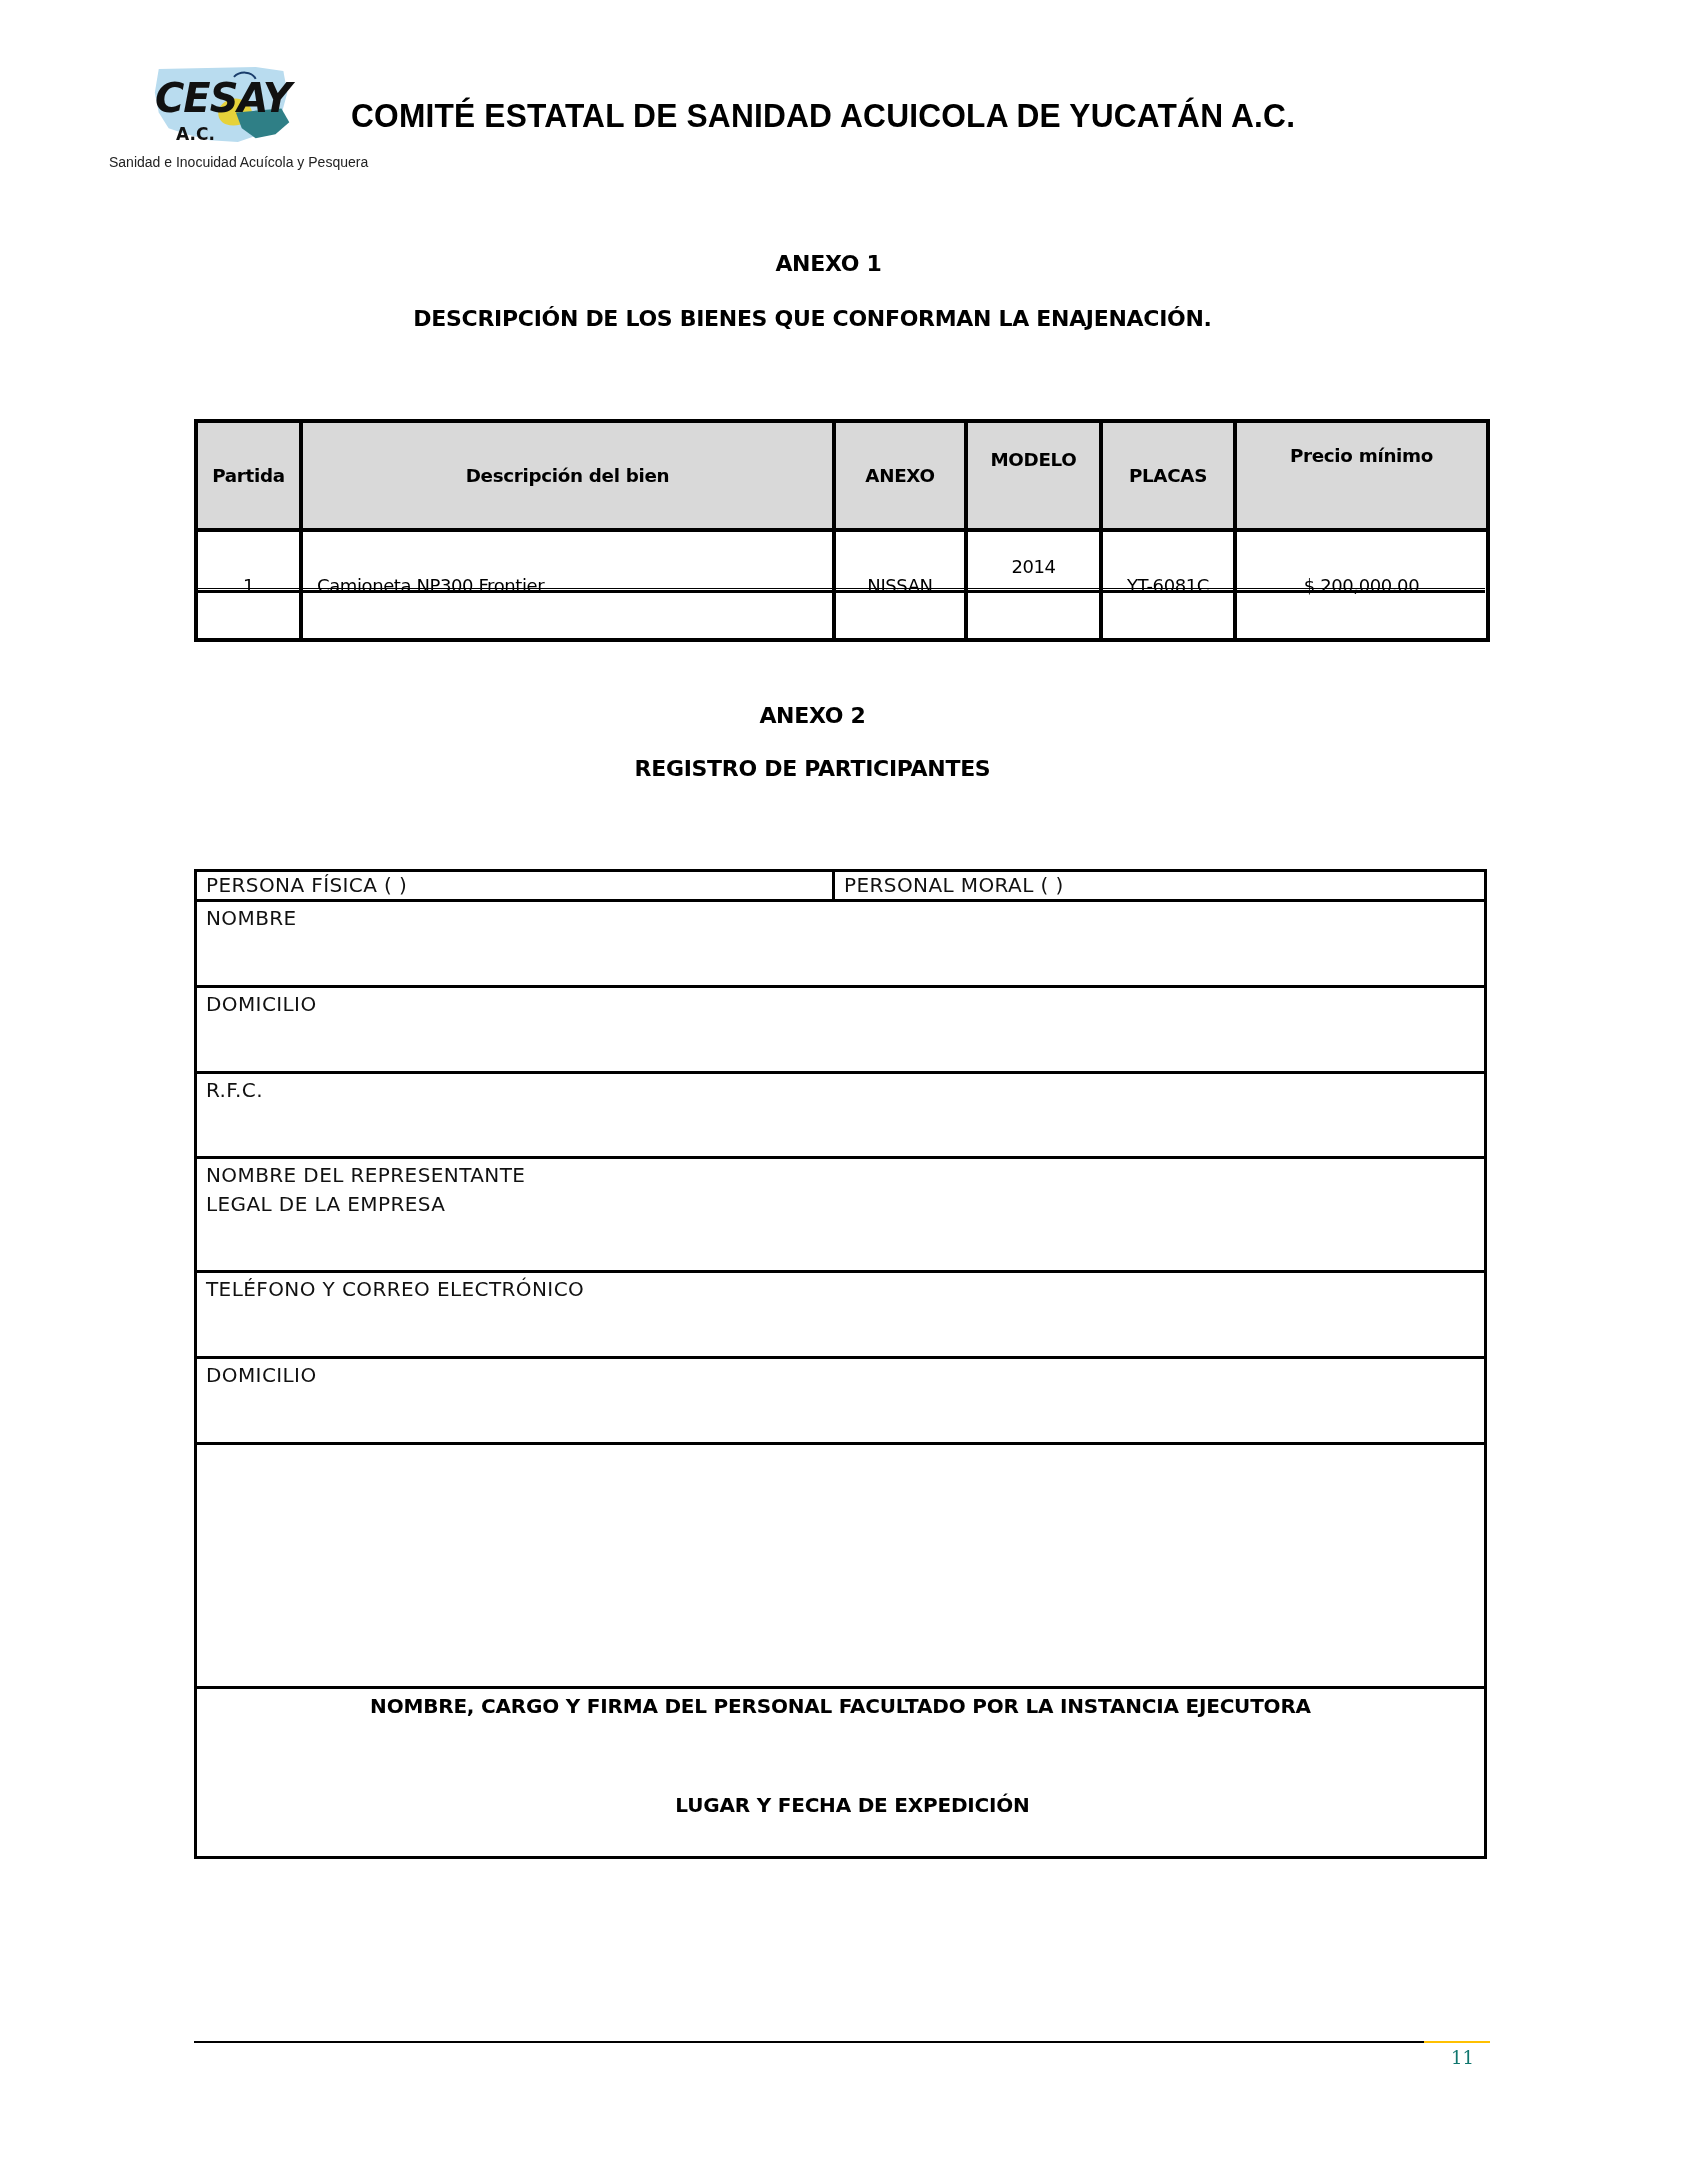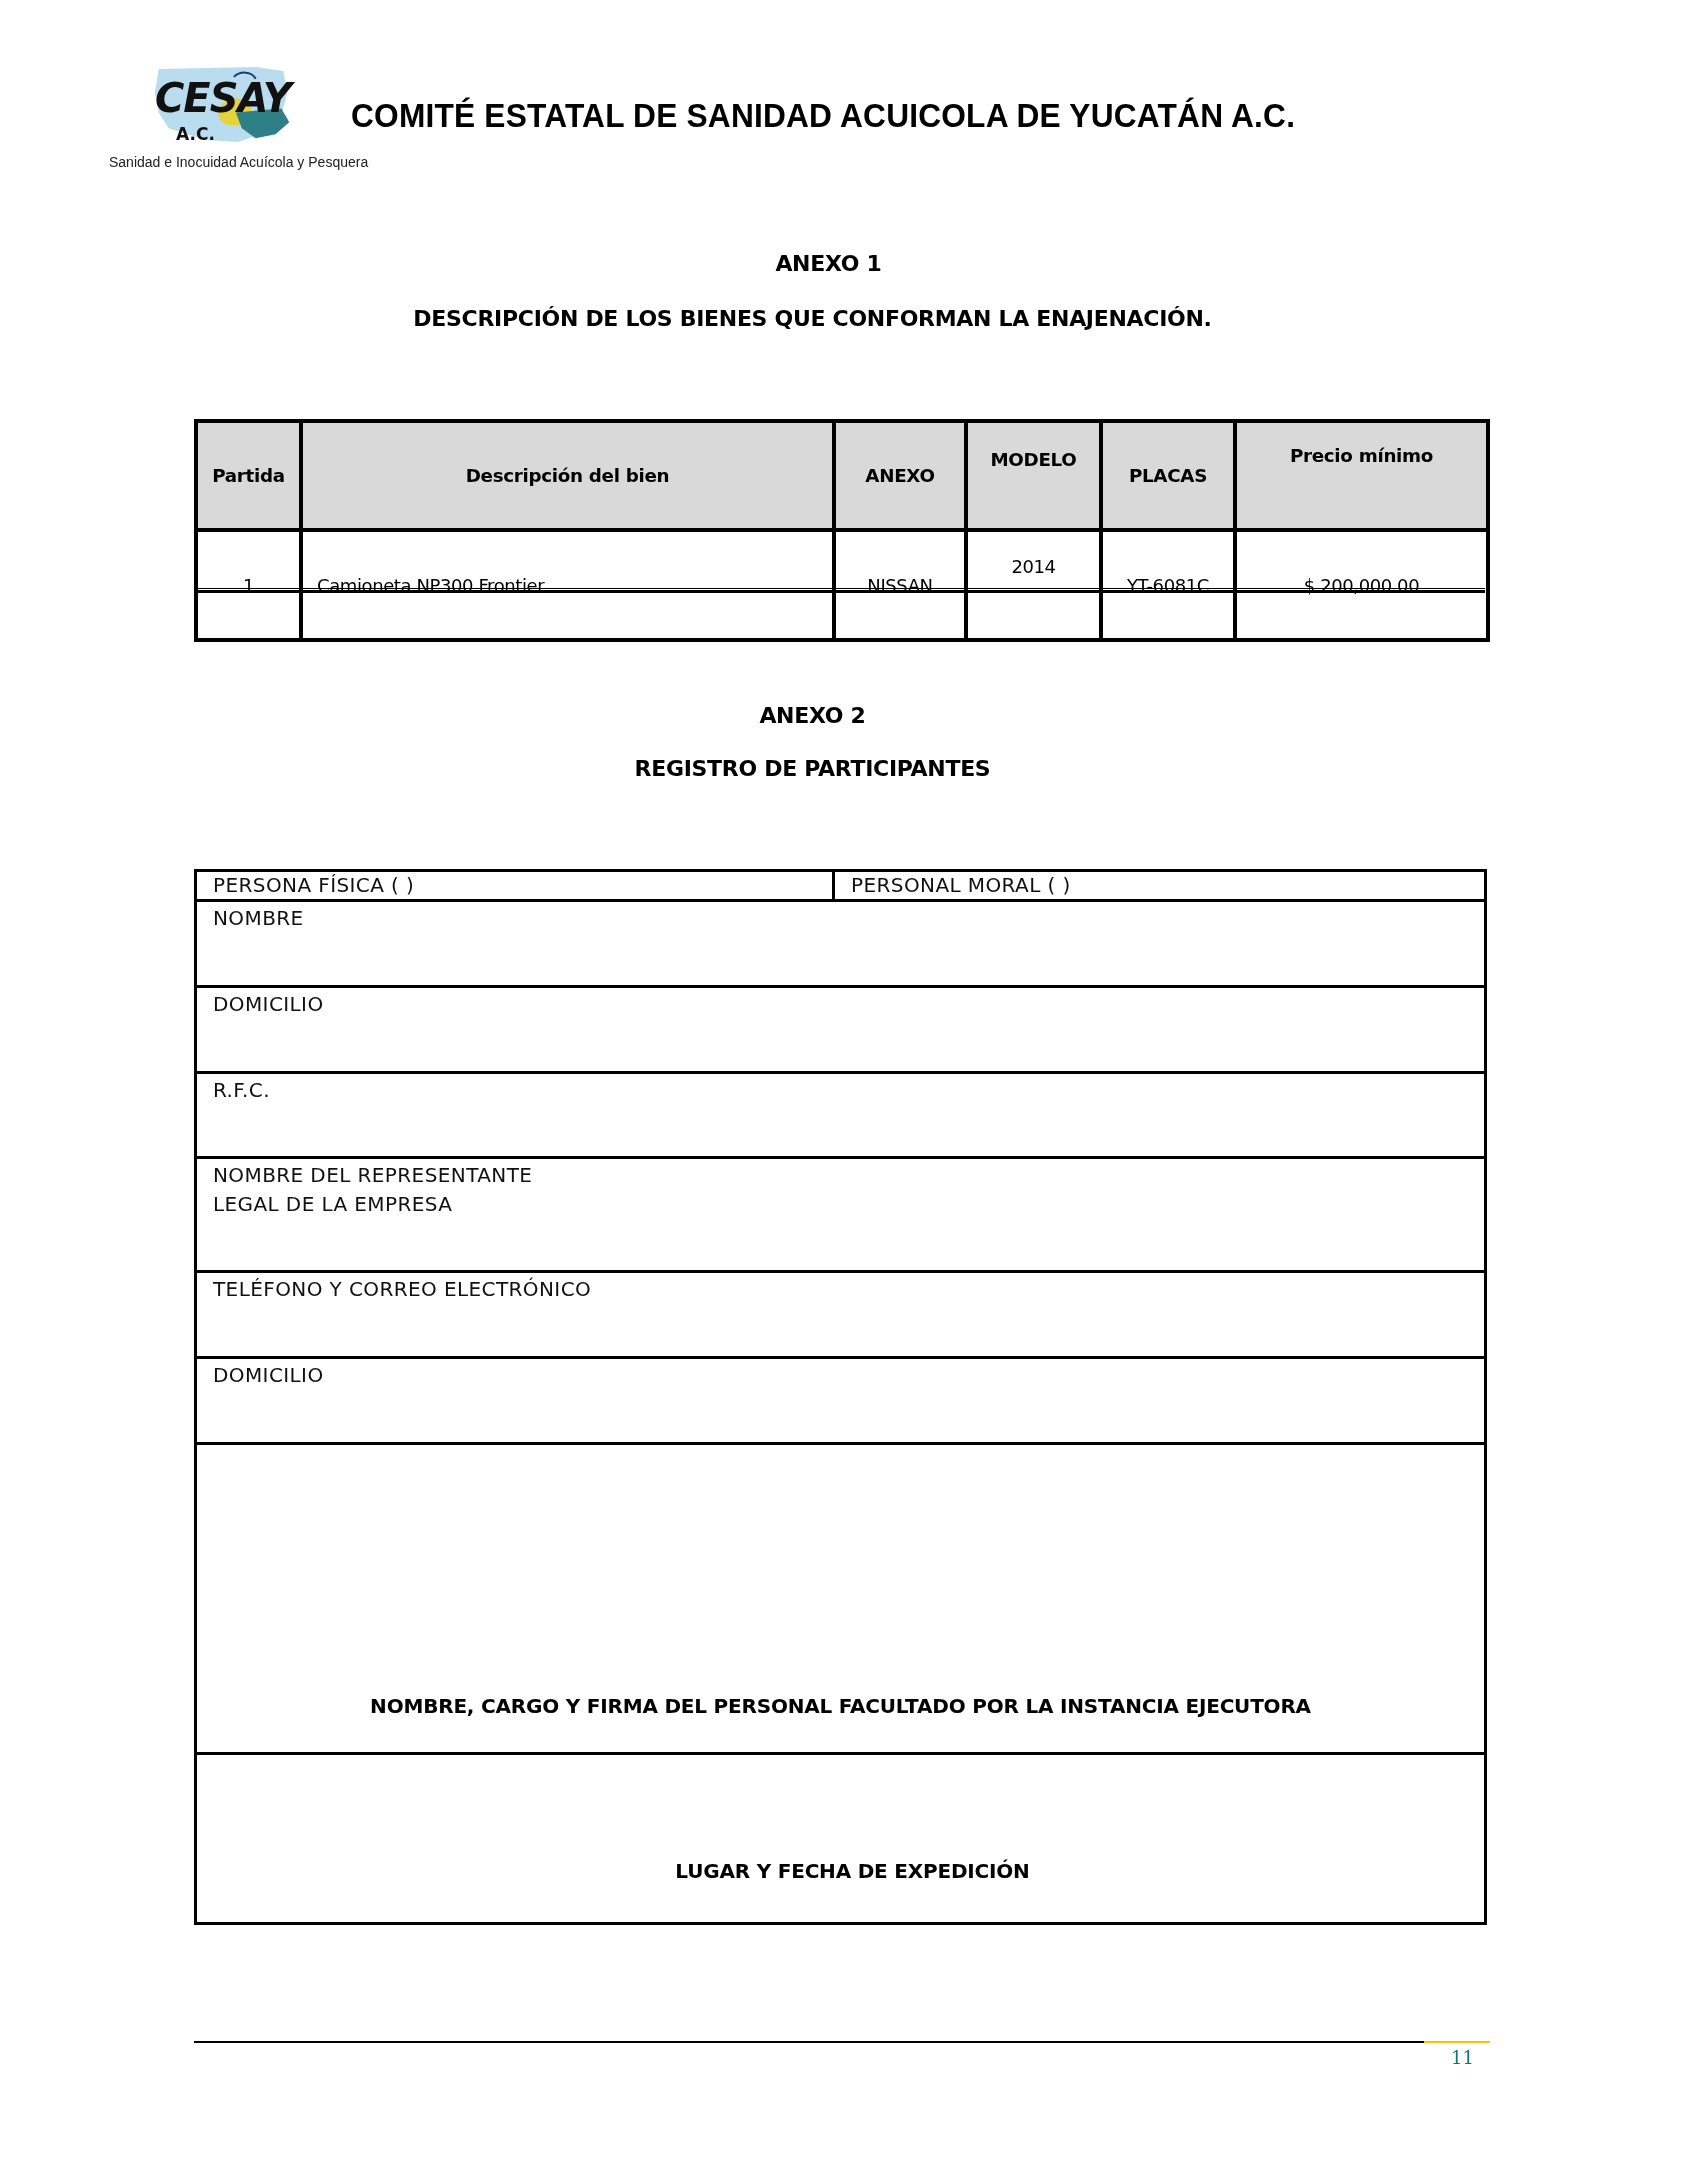--- a/index.html
+++ b/index.html
@@ -24,21 +24,21 @@
   .t1 td.left { text-align:left; padding-left:14px; }
   .t1 th.top { vertical-align:top; padding-top:22px; }
   .t1 td.top { vertical-align:top; padding-top:24px; }
   .t1 th.mid-hi { vertical-align:top; padding-top:26px; }
   .t1-bottom { position:absolute; left:194px; top:588px; width:1291px; height:0; border-top:3px double #000; border-bottom:2px solid #000; }
 
   
   .form { position:absolute; left:194px; top:869px; width:1293px; border:3px solid #000; box-sizing:border-box; }
   .frow { position:relative; border-bottom:3px solid #000; box-sizing:border-box; }
   .frow:last-child { border-bottom:none; }
-  .flabel { position:absolute; left:16px; top:2px; font-family:"DejaVu Sans", sans-serif; font-weight:normal; font-size:20px; letter-spacing:0.4px; color:#111; line-height:29px; }
+  .flabel { position:absolute; left:9px; top:2px; font-family:"DejaVu Sans", sans-serif; font-weight:normal; font-size:20px; letter-spacing:0.4px; color:#111; line-height:29px; }
   .frow.persona { height:30px; display:flex; }
   .frow.persona .cell { position:relative; height:100%; }
   .frow.persona .cell.left { width:635px; border-right:3px solid #000; }
   .frow.persona .cell.right { flex:1; }
   .frow.persona .flabel { top:-1px; }
   .sig-label { position:absolute; left:0; width:100%; text-align:center; font-family:"DejaVu Sans", sans-serif; font-weight:bold; font-size:20px; letter-spacing:-0.2px; }
 
   
   .foot-line-black { position:absolute; left:194px; top:2041px; width:1230px; height:2px; background:#000; }
   .foot-line-gold { position:absolute; left:1424px; top:2041px; width:66px; height:2px; background:#ffc000; }
@@ -119,21 +119,21 @@
   <div class="frow" style="height:114px;">
     <span class="flabel">NOMBRE DEL REPRESENTANTE</span>
     <span class="flabel" style="top:31px;">LEGAL DE LA EMPRESA</span>
   </div>
   <div class="frow" style="height:86px;">
     <span class="flabel">TELÉFONO Y CORREO ELECTRÓNICO</span>
   </div>
   <div class="frow" style="height:86px;">
     <span class="flabel">DOMICILIO</span>
   </div>
-  <div class="frow" style="height:310px;">
+  <div class="frow" style="height:244px;">
     <span class="sig-label" style="top:249px;">NOMBRE, CARGO Y FIRMA DEL PERSONAL FACULTADO POR LA INSTANCIA EJECUTORA</span>
   </div>
   <div class="frow" style="height:167px;">
     <span class="sig-label" style="top:104px;padding-left:12px;">LUGAR Y FECHA DE EXPEDICIÓN</span>
   </div>
 </div>
 
 <div class="foot-line-black"></div>
 <div class="foot-line-gold"></div>
 <div class="page-num">11</div>

